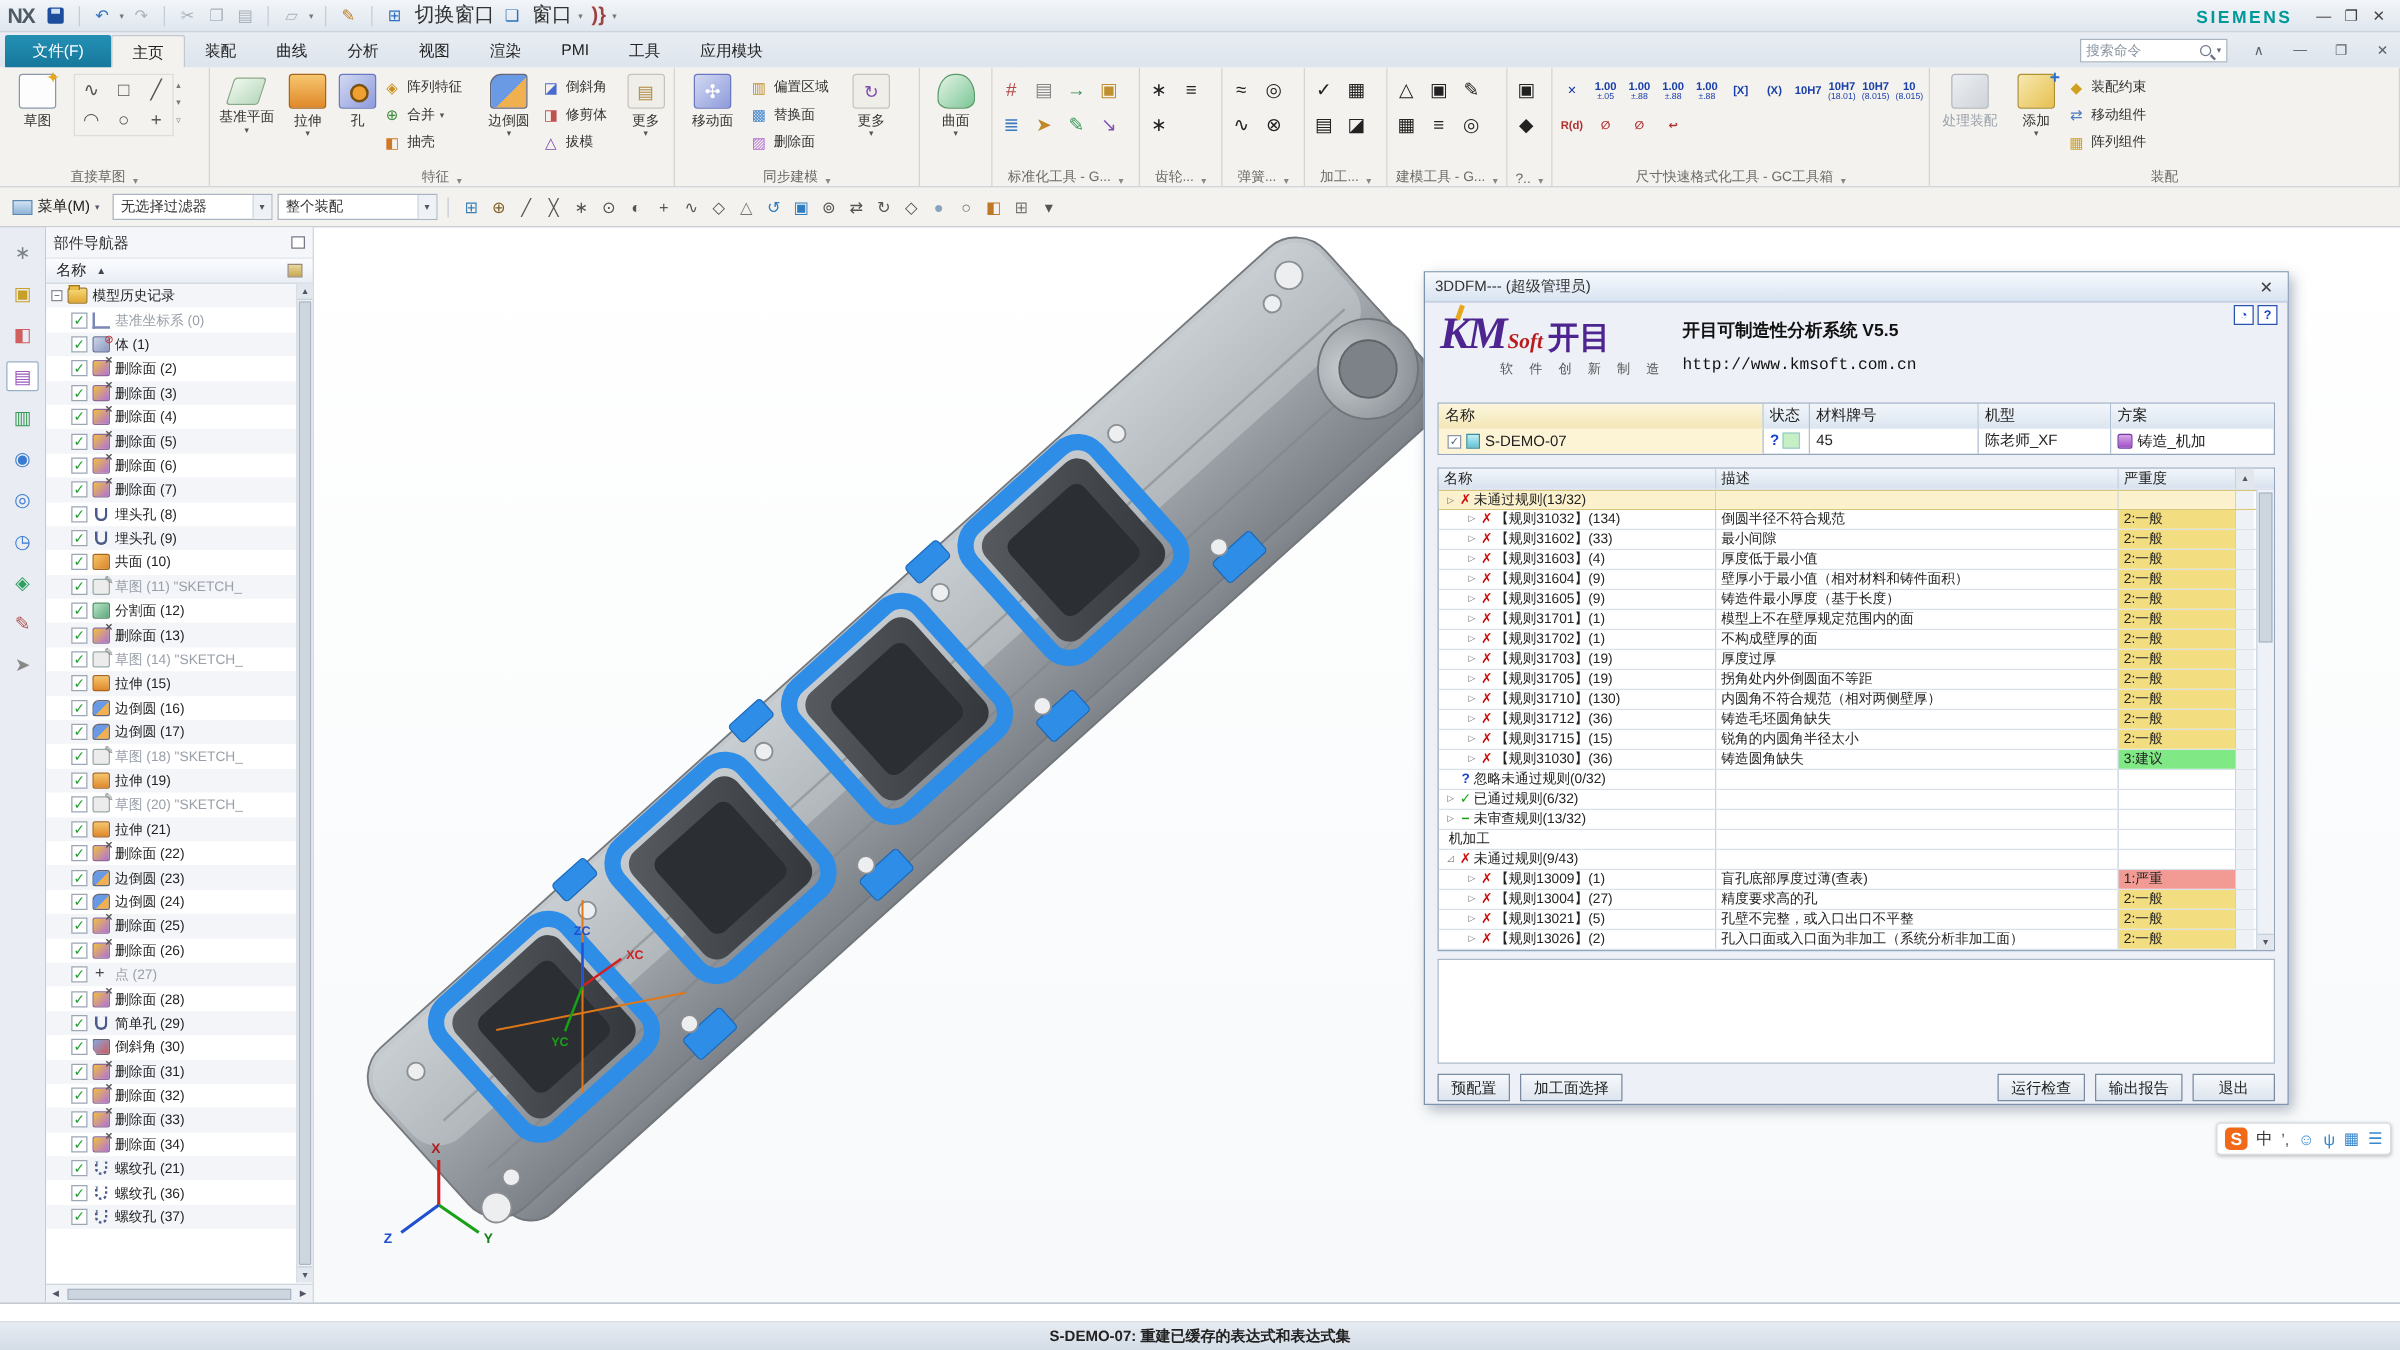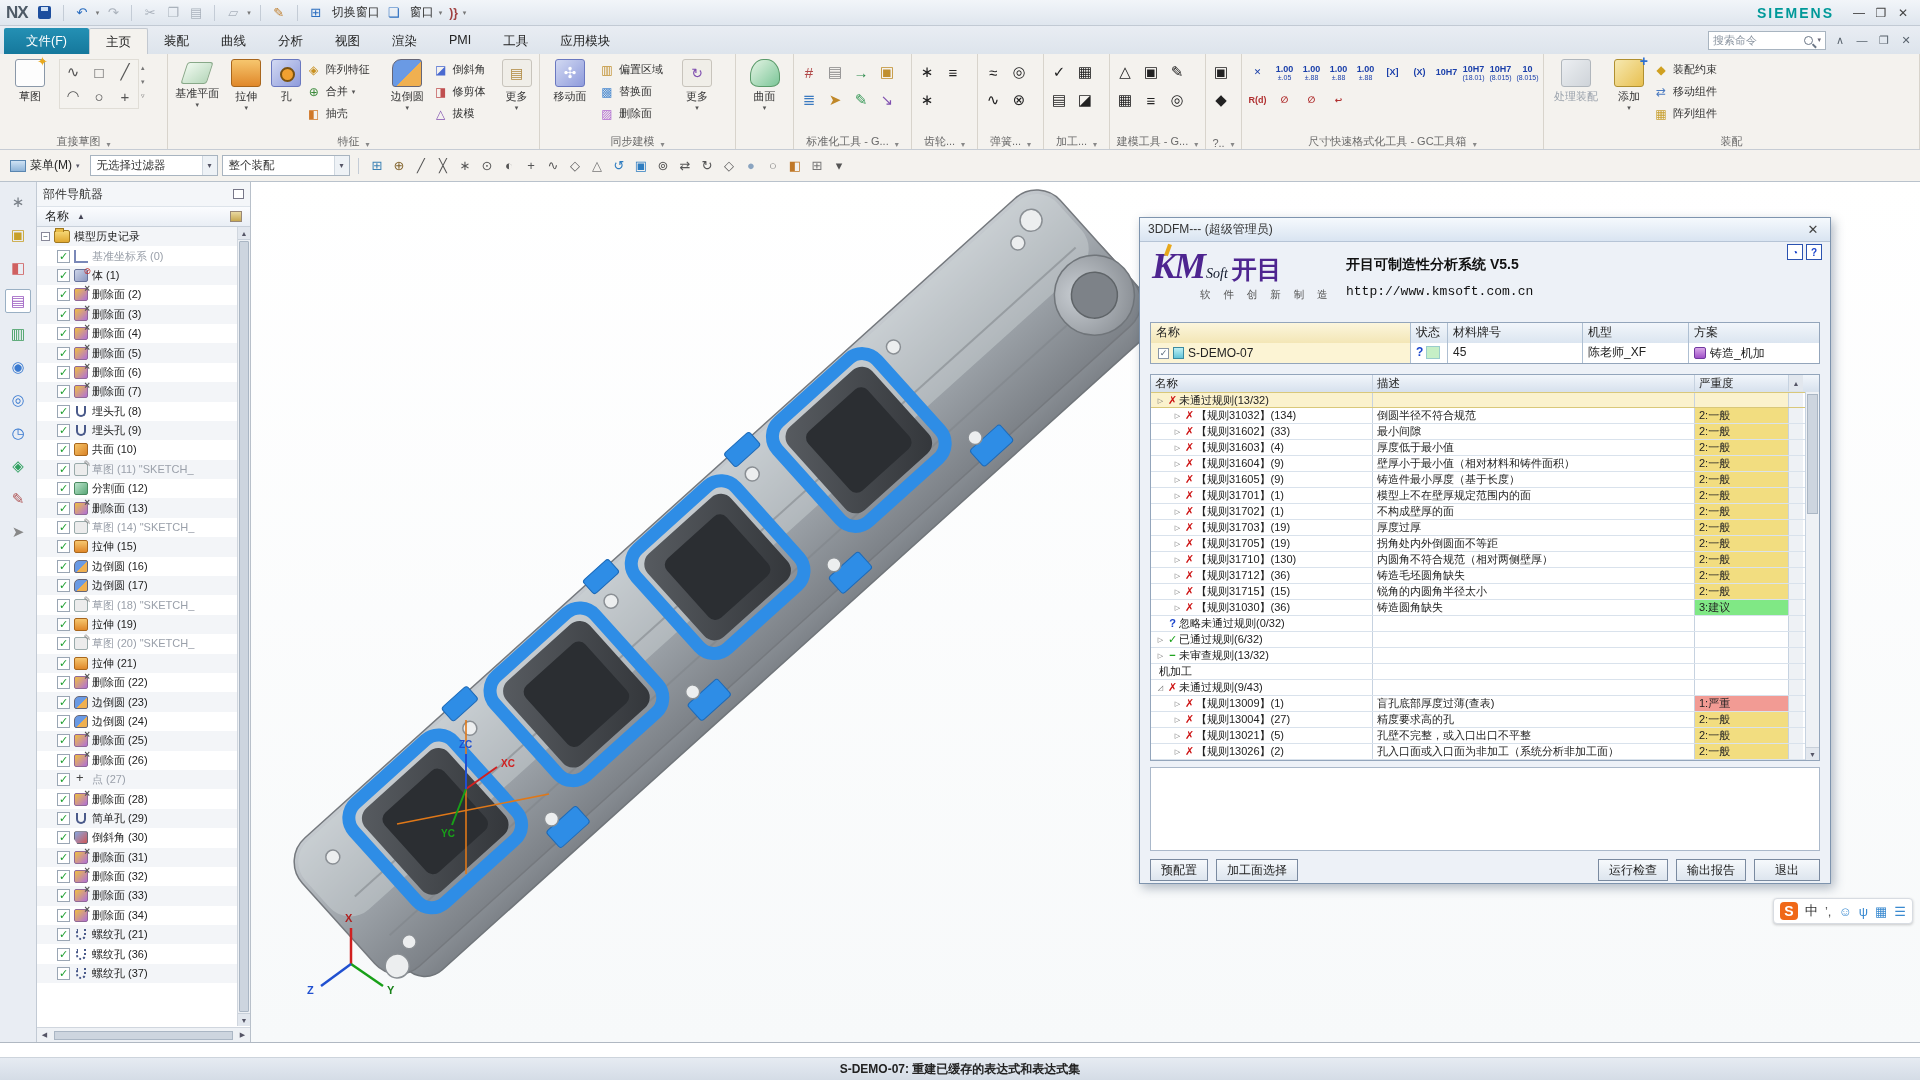--- a/index.html
+++ b/index.html
@@ -6,32 +6,32 @@
   html,body{width:1920px;height:1080px;overflow:hidden;font-family:"Liberation Sans","DejaVu Sans",sans-serif;background:#d8dee6;font-size:12px;color:#222}
   #win{position:relative;width:1920px;height:1080px;background:#eef1f5}
   
   #titlebar{position:absolute;left:0;top:0;width:100%;height:26px;background:linear-gradient(#f2f5f9,#dfe6ee);border-bottom:1px solid #c2cad4;display:flex;align-items:center;padding:0 6px}
   .nxlogo{font-weight:bold;font-size:17px;color:#4e5a66;letter-spacing:-1px;margin-right:8px}
   .qa{display:flex;align-items:center;gap:5px}
   .qaicon{width:18px;height:18px;display:inline-flex;align-items:center;justify-content:center;font-size:13px;color:#777}
   .qaicon.blue{color:#2d6fc0}.qaicon.dim{color:#aab2bc}
   .disk{width:13px;height:13px;background:#1d4e9e;border-radius:2px;position:relative}
   .disk::after{content:"";position:absolute;left:3px;top:1px;width:7px;height:4px;background:#cfe0f4}
-  .qalabel{font-size:12px;color:#333;margin-left:2px}
+  .qalabel{font-size:16px;color:#333;margin-left:2px}
   .vsep{width:1px;height:16px;background:#c4ccd6;margin:0 4px}
   #title-center{position:absolute;left:0;right:0;text-align:center;font-size:12px;color:#333;pointer-events:none}
   #tb-right{margin-left:auto;display:flex;align-items:center;gap:14px;z-index:2}
   .siemens{color:#009999;font-weight:bold;font-size:14px;letter-spacing:2px}
   .winbtn{font-size:12px;color:#444;width:22px;text-align:center}
   
   #tabrow{position:absolute;left:0;top:26px;width:100%;height:28px;background:linear-gradient(#e9edf3,#dde4ec);display:flex;align-items:flex-end}
   .tab-file{background:linear-gradient(#2490b4,#15789c);color:#fff;padding:5px 22px;font-size:12.5px;height:26px;margin-left:4px;border-radius:2px 2px 0 0}
   .tab{padding:5px 16px;font-size:12.5px;color:#222;height:26px}
   .tab[data-active="true"]{background:#f4f2ee;border:1px solid #c2c8d0;border-bottom:none;border-radius:2px 2px 0 0}
-  #tab-right{margin-left:auto;display:flex;align-items:center;gap:6px;padding-right:6px;height:100%}
+  #tab-right{margin-left:auto;display:flex;align-items:center;gap:17px;padding-right:6px;height:100%}
   .searchbox{width:118px;height:19px;background:#fff;border:1px solid #a8b4c0;display:flex;align-items:center;padding:0 4px;gap:4px}
   .searchbox .ph{color:#8a94a0;font-size:11px;flex:1}
   .mag{width:9px;height:9px;border:1.5px solid #6a7686;border-radius:50%;position:relative}
   .mag::after{content:"";position:absolute;width:5px;height:1.5px;background:#6a7686;left:7px;top:8px;transform:rotate(45deg)}
   .tr-ic{color:#5a646e;font-size:11px;width:16px;text-align:center}
   
   #ribbon{position:absolute;left:0;top:54px;width:100%;height:96px;background:#f4f2ee;border-bottom:1px solid #c6ccd4;display:flex;overflow:hidden}
   .rgroup{display:flex;flex-direction:column;border-right:1px solid #d8d4cc;padding:2px 3px 0 3px}
   .rg-body{flex:1;display:flex;align-items:flex-start;gap:2px}
   .rg-label{height:17px;display:flex;align-items:flex-end;justify-content:center;gap:6px;color:#6a6a6a;font-size:11px;white-space:nowrap}
@@ -124,21 +124,21 @@
   .hsc-thumb{flex:1;height:9px;margin:0 2px;background:#cdd5df;border:1px solid #aab6c4}
   
   #viewport{flex:1;position:relative;background:linear-gradient(#ffffff,#f7f9fa);overflow:hidden}
   
   #dlg{position:absolute;left:888px;top:35px;width:692px;height:667px;background:#edf1f7;border:1px solid #7e94ae;box-shadow:3px 4px 10px rgba(40,60,90,.35);font-size:12px}
   #dlg-title{height:24px;background:linear-gradient(#f5f9fd,#d9e4f1);border-bottom:1px solid #b6c4d6;display:flex;align-items:center;padding:0 8px;color:#333;font-size:12px}
   #dlg-close{margin-left:auto;font-size:13px;color:#444;width:18px;text-align:center}
   #dlg-logo{position:relative;height:76px;padding:6px 10px 0 12px}
   .km{font-family:"Liberation Serif","DejaVu Serif",serif;font-style:italic;font-weight:bold;font-size:36px;color:#4e2590;line-height:36px;letter-spacing:-2px;position:relative}
   .km::before{content:"";position:absolute;left:14px;top:-2px;width:4px;height:12px;background:#e8a81c;transform:rotate(20deg)}
-  .kmsoft{font-family:"Liberation Serif","DejaVu Serif",serif;font-style:italic;font-weight:normal;font-size:14px;color:#0f172a;margin-left:2px}
+  .kmsoft{font-family:"Liberation Serif","DejaVu Serif",serif;font-style:italic;font-weight:bold;font-size:17px;color:#b91c1c;margin-left:2px}
   .kaimu{font-weight:bold;font-size:25px;color:#4e2590;margin-left:4px}
   .slogan{font-size:10.5px;color:#555;letter-spacing:5px;margin-left:48px;margin-top:2px}
   .prodline{position:absolute;left:206px;top:14px;font-size:14px;color:#111;font-weight:bold}
   .urlline{position:absolute;left:206px;top:42px;font-size:13px;color:#111;font-family:"Liberation Mono","DejaVu Sans Mono",monospace}
   .dlg-tools{position:absolute;right:8px;top:2px;display:flex;gap:3px}
   .dlg-tool{width:16px;height:16px;border:1px solid #2a52b0;background:#fff;display:flex;align-items:center;justify-content:center;font-size:10px;color:#1a44cc;font-weight:bold}
   
   #ftable{margin:4px 10px 0 10px;border:1px solid #93a5bb;background:#fff}
   .frow{display:flex;height:20px;line-height:19px;font-size:12px}
   .fcell{border-right:1px solid #aebfd2;padding-left:5px;overflow:hidden;white-space:nowrap}

